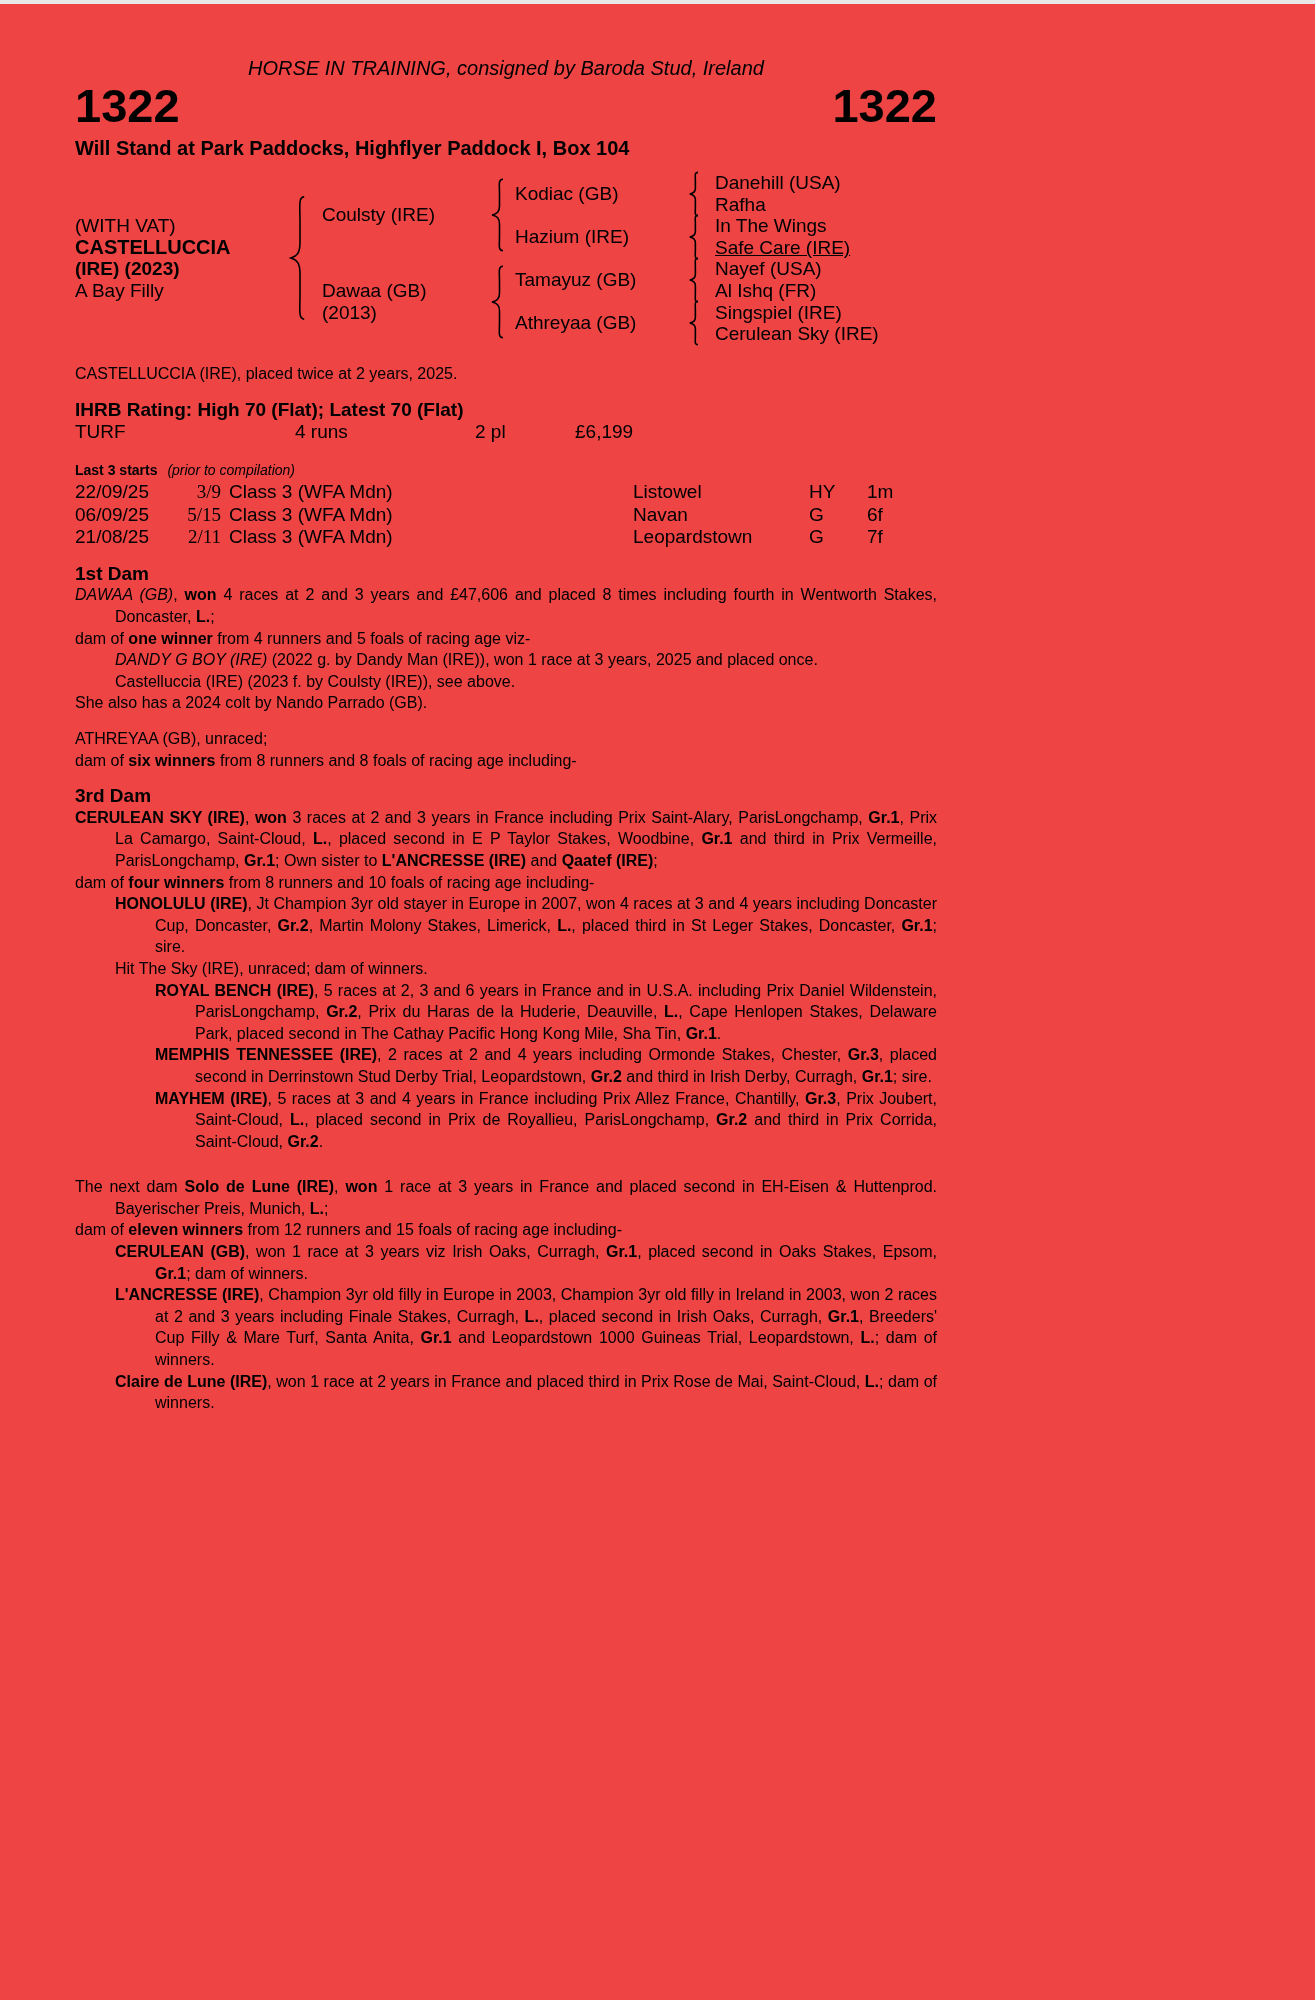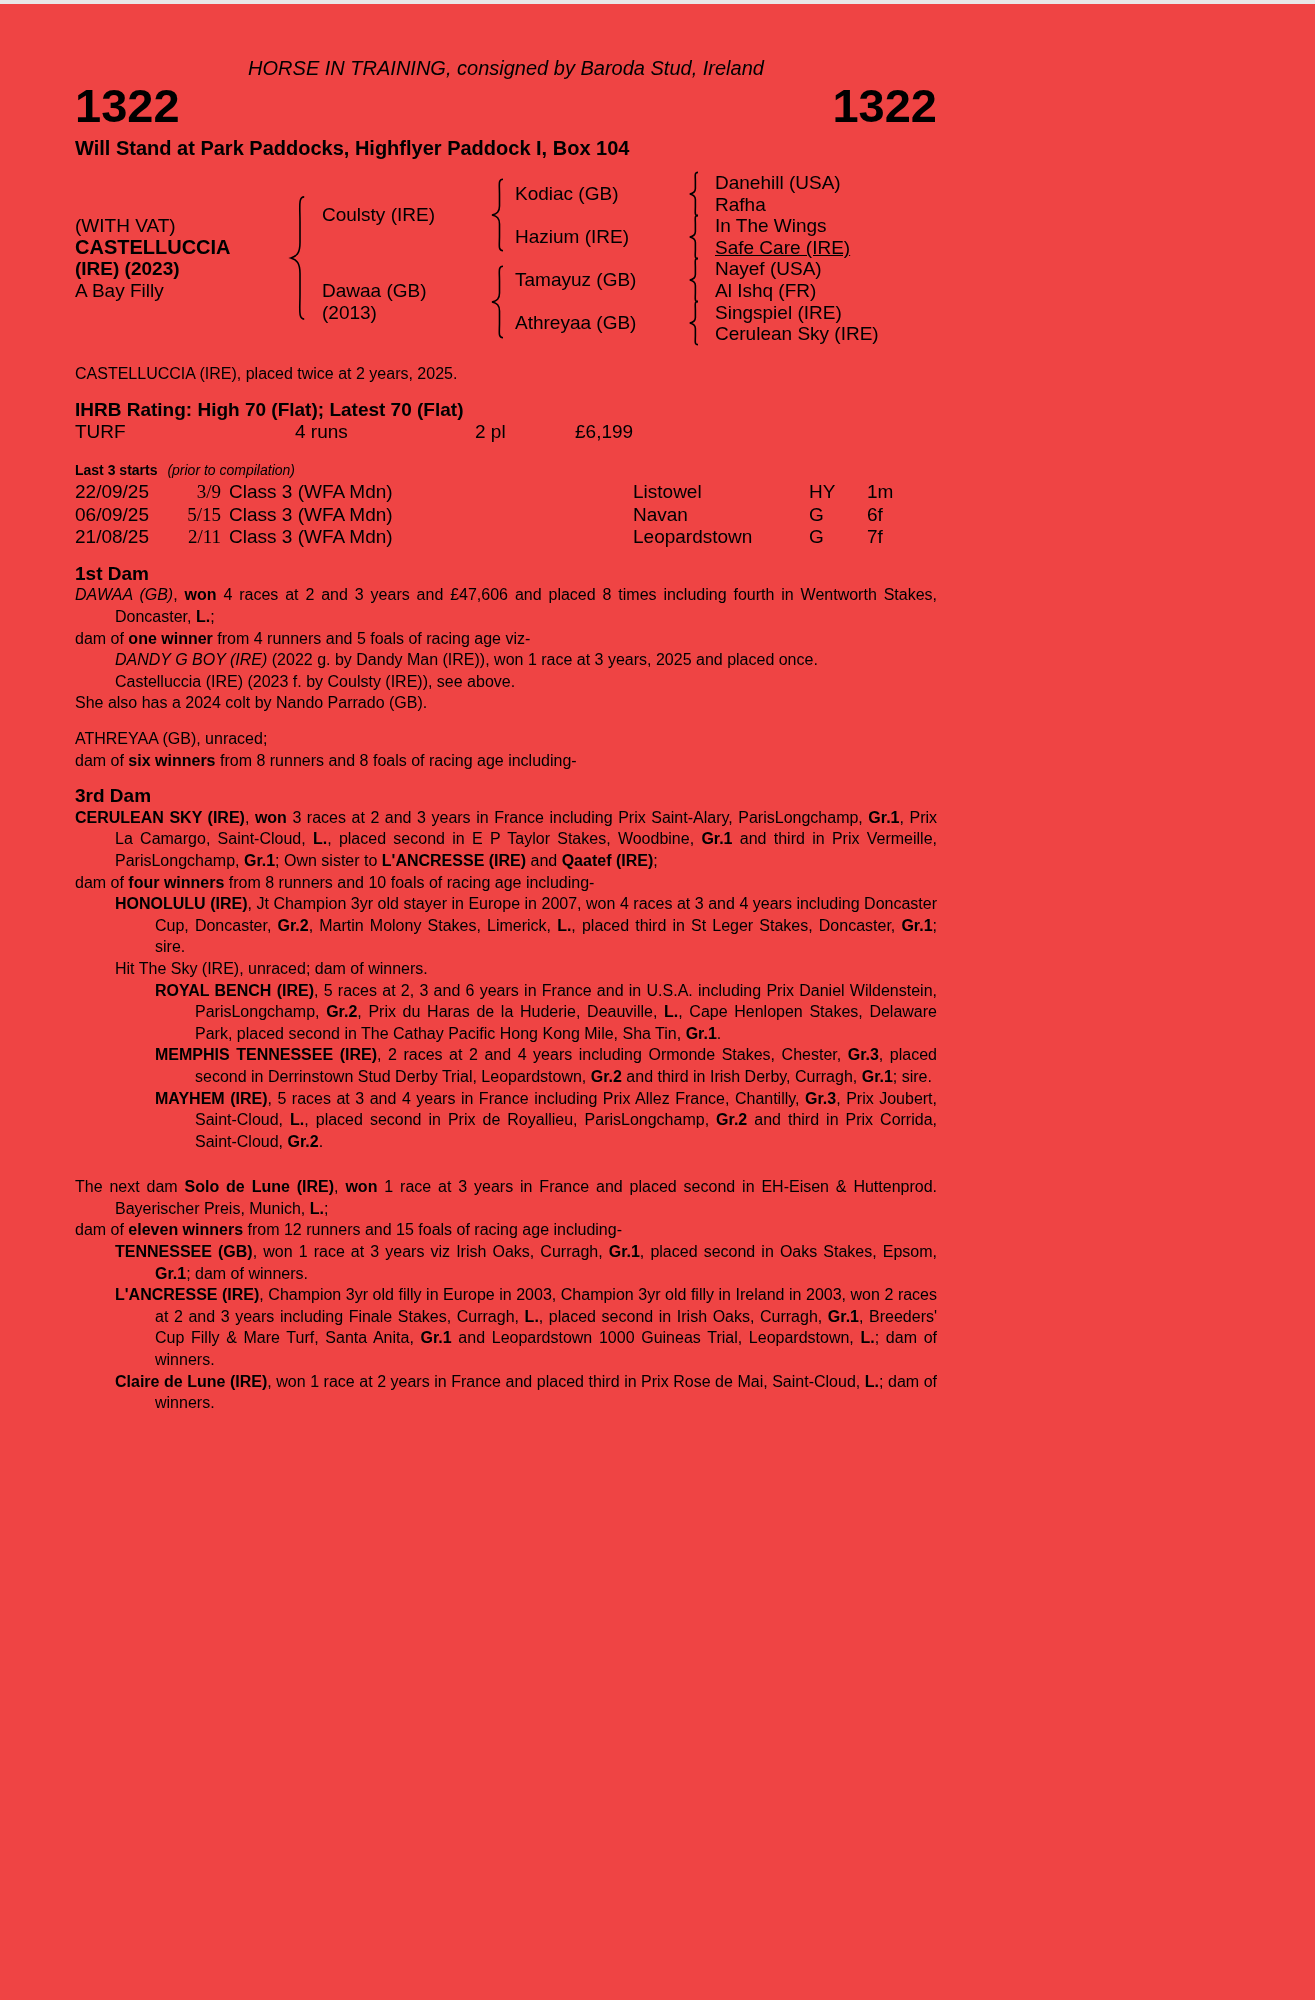--- a/index.html
+++ b/index.html
@@ -197,18 +197,18 @@
     <div class="para ind-1-2"><span class="b">HONOLULU (IRE)</span><span>, Jt Champion 3yr old stayer in Europe in 2007, won 4 races at 3 and 4 years including Doncaster Cup, Doncaster, </span><span class="b">Gr.2</span><span>, Martin Molony Stakes, Limerick, </span><span class="b">L.</span><span>, placed third in St Leger Stakes, Doncaster, </span><span class="b">Gr.1</span><span>; sire.</span></div>
     <div class="para ind-1-2"><span>Hit The Sky (IRE), unraced; dam of winners.</span></div>
     <div class="para ind-2-3"><span class="b">ROYAL BENCH (IRE)</span><span>, 5 races at 2, 3 and 6 years in France and in U.S.A. including Prix Daniel Wildenstein, ParisLongchamp, </span><span class="b">Gr.2</span><span>, Prix du Haras de la Huderie, Deauville, </span><span class="b">L.</span><span>, Cape Henlopen Stakes, Delaware Park, placed second in The Cathay Pacific Hong Kong Mile, Sha Tin, </span><span class="b">Gr.1</span><span>.</span></div>
     <div class="para ind-2-3"><span class="b">MEMPHIS TENNESSEE (IRE)</span><span>, 2 races at 2 and 4 years including Ormonde Stakes, Chester, </span><span class="b">Gr.3</span><span>, placed second in Derrinstown Stud Derby Trial, Leopardstown, </span><span class="b">Gr.2</span><span> and third in Irish Derby, Curragh, </span><span class="b">Gr.1</span><span>; sire.</span></div>
     <div class="para ind-2-3"><span class="b">MAYHEM (IRE)</span><span>, 5 races at 3 and 4 years in France including Prix Allez France, Chantilly, </span><span class="b">Gr.3</span><span>, Prix Joubert, Saint-Cloud, </span><span class="b">L.</span><span>, placed second in Prix de Royallieu, ParisLongchamp, </span><span class="b">Gr.2</span><span> and third in Prix Corrida, Saint-Cloud, </span><span class="b">Gr.2</span><span>.</span></div>
   </div>
 
   <div class="next-dam-section">
     <div class="para ind-0-1"><span>The next dam </span><span class="b">Solo de Lune (IRE)</span><span>, </span><span class="b">won</span><span> 1 race at 3 years in France and placed second in EH-Eisen &amp; Huttenprod. Bayerischer Preis, Munich, </span><span class="b">L.</span><span>;</span></div>
     <div class="para"><span>dam of </span><span class="b">eleven winners</span><span> from 12 runners and 15 foals of racing age including-</span></div>
-    <div class="para ind-1-2"><span class="b">TENNESSEE (GB)</span><span>, won 1 race at 3 years viz Irish Oaks, Curragh, </span><span class="b">Gr.1</span><span>, placed second in Oaks Stakes, Epsom, </span><span class="b">Gr.1</span><span>; dam of winners.</span></div>
+    <div class="para ind-1-2"><span class="b">CERULEAN (GB)</span><span>, won 1 race at 3 years viz Irish Oaks, Curragh, </span><span class="b">Gr.1</span><span>, placed second in Oaks Stakes, Epsom, </span><span class="b">Gr.1</span><span>; dam of winners.</span></div>
     <div class="para ind-1-2"><span class="b">L'ANCRESSE (IRE)</span><span>, Champion 3yr old filly in Europe in 2003, Champion 3yr old filly in Ireland in 2003, won 2 races at 2 and 3 years including Finale Stakes, Curragh, </span><span class="b">L.</span><span>, placed second in Irish Oaks, Curragh, </span><span class="b">Gr.1</span><span>, Breeders' Cup Filly &amp; Mare Turf, Santa Anita, </span><span class="b">Gr.1</span><span> and Leopardstown 1000 Guineas Trial, Leopardstown, </span><span class="b">L.</span><span>; dam of winners.</span></div>
     <div class="para ind-1-2"><span class="b">Claire de Lune (IRE)</span><span>, won 1 race at 2 years in France and placed third in Prix Rose de Mai, Saint-Cloud, </span><span class="b">L.</span><span>; dam of winners.</span></div>
   </div>
 
 </div>
 
 </body></html>

